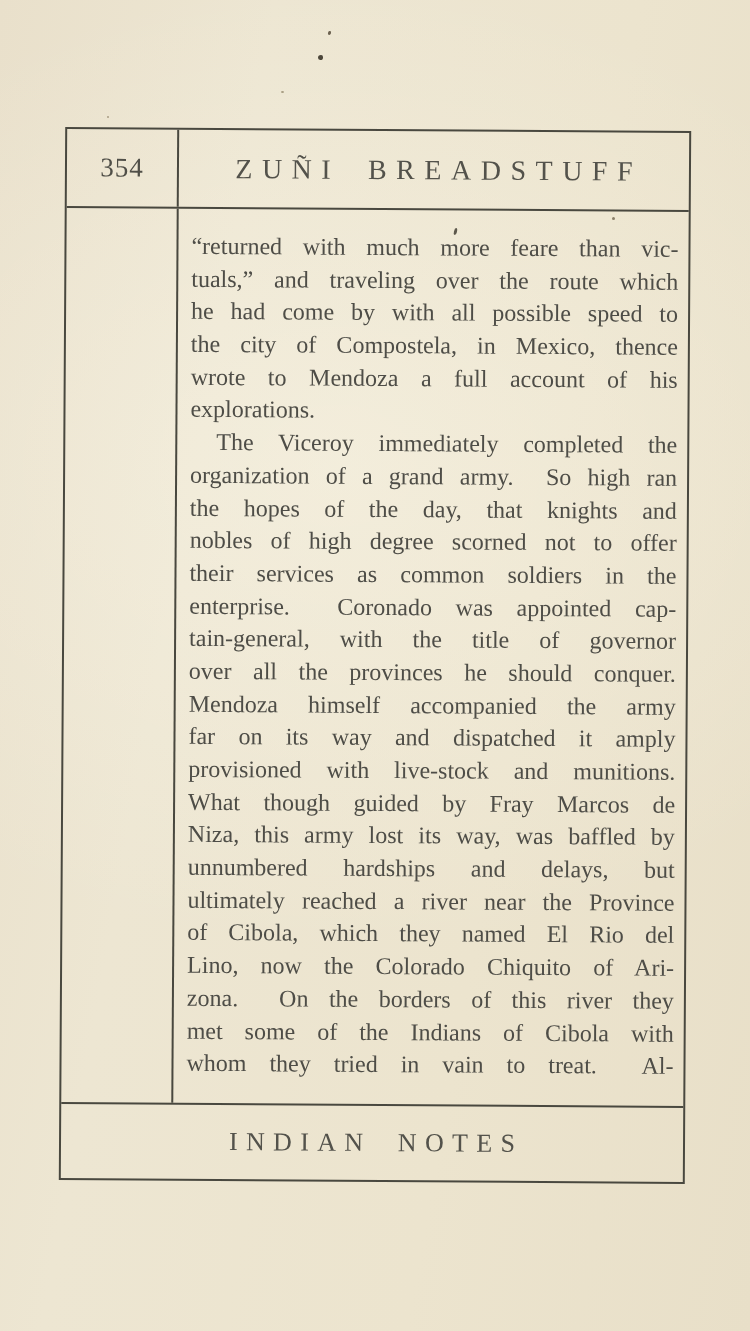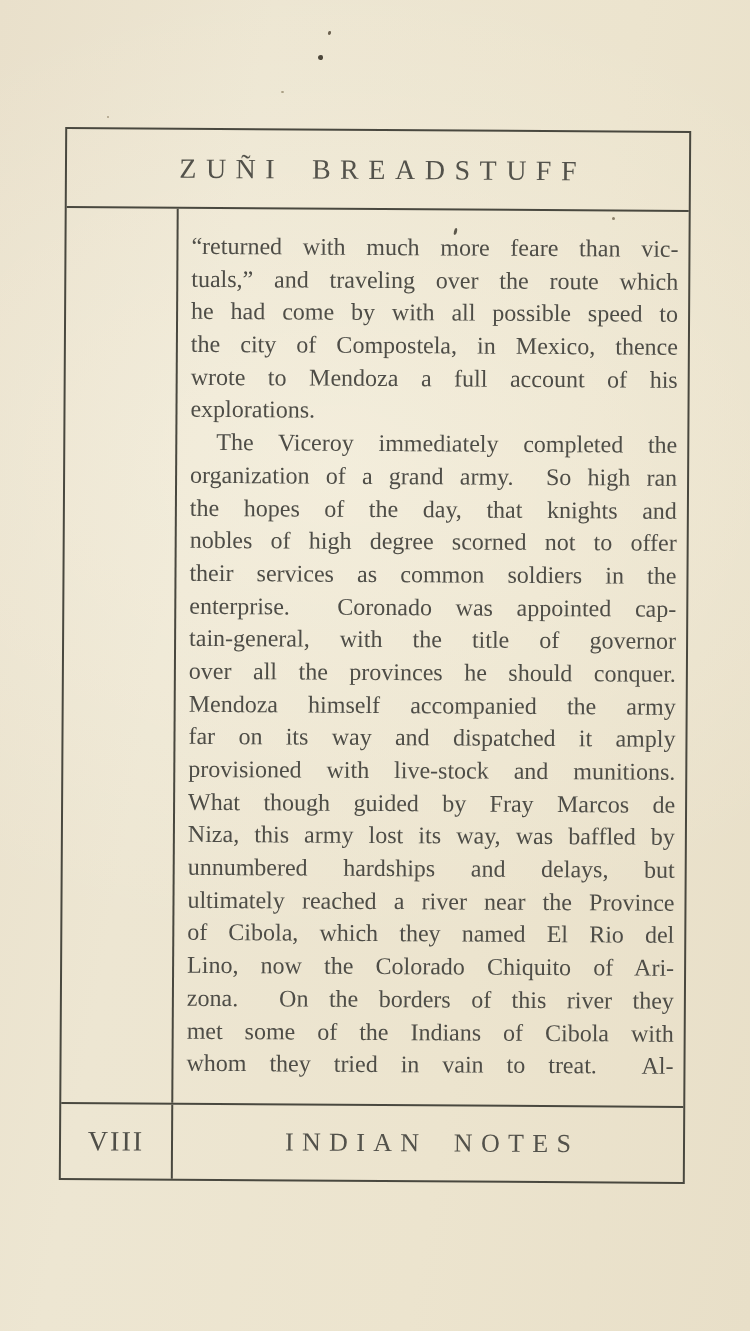--- a/index.html
+++ b/index.html
@@ -129,20 +129,23 @@
   <div class="speck speck-1"></div>
   <div class="speck speck-2"></div>
   <div class="speck speck-3"></div>
   <div class="speck speck-4"></div>
   <div class="speck speck-5"></div>
   <div class="speck speck-6"></div>
 
   <div class="frame">
 
     <div class="row row-header">
+      <div class="cell-margin">
+        <span class="folio">354</span>
+      </div>
       <div class="cell-main">
         <span class="running-title">ZUÑI BREADSTUFF</span>
       </div>
     </div>
 
     <div class="row row-body">
       <div class="cell-margin"></div>
       <div class="cell-main body-cell">
           <div class="line">“returned with much more feare than vic-</div>
           <div class="line">tuals,” and traveling over the route which</div>
@@ -167,22 +170,19 @@
           <div class="line">ultimately reached a river near the Province</div>
           <div class="line">of Cibola, which they named El Rio del</div>
           <div class="line">Lino, now the Colorado Chiquito of Ari-</div>
           <div class="line">zona.  On the borders of this river they</div>
           <div class="line">met some of the Indians of Cibola with</div>
           <div class="line">whom they tried in vain to treat.  Al-</div>
         </div>
     </div>
 
     <div class="row row-footer">
-      <div class="cell-margin">
-        <span class="volume-numeral">VIII</span>
-      </div>
       <div class="cell-main">
         <span class="footer-title">INDIAN NOTES</span>
       </div>
     </div>
 
   </div>
 </div>
 
 </body></html>

